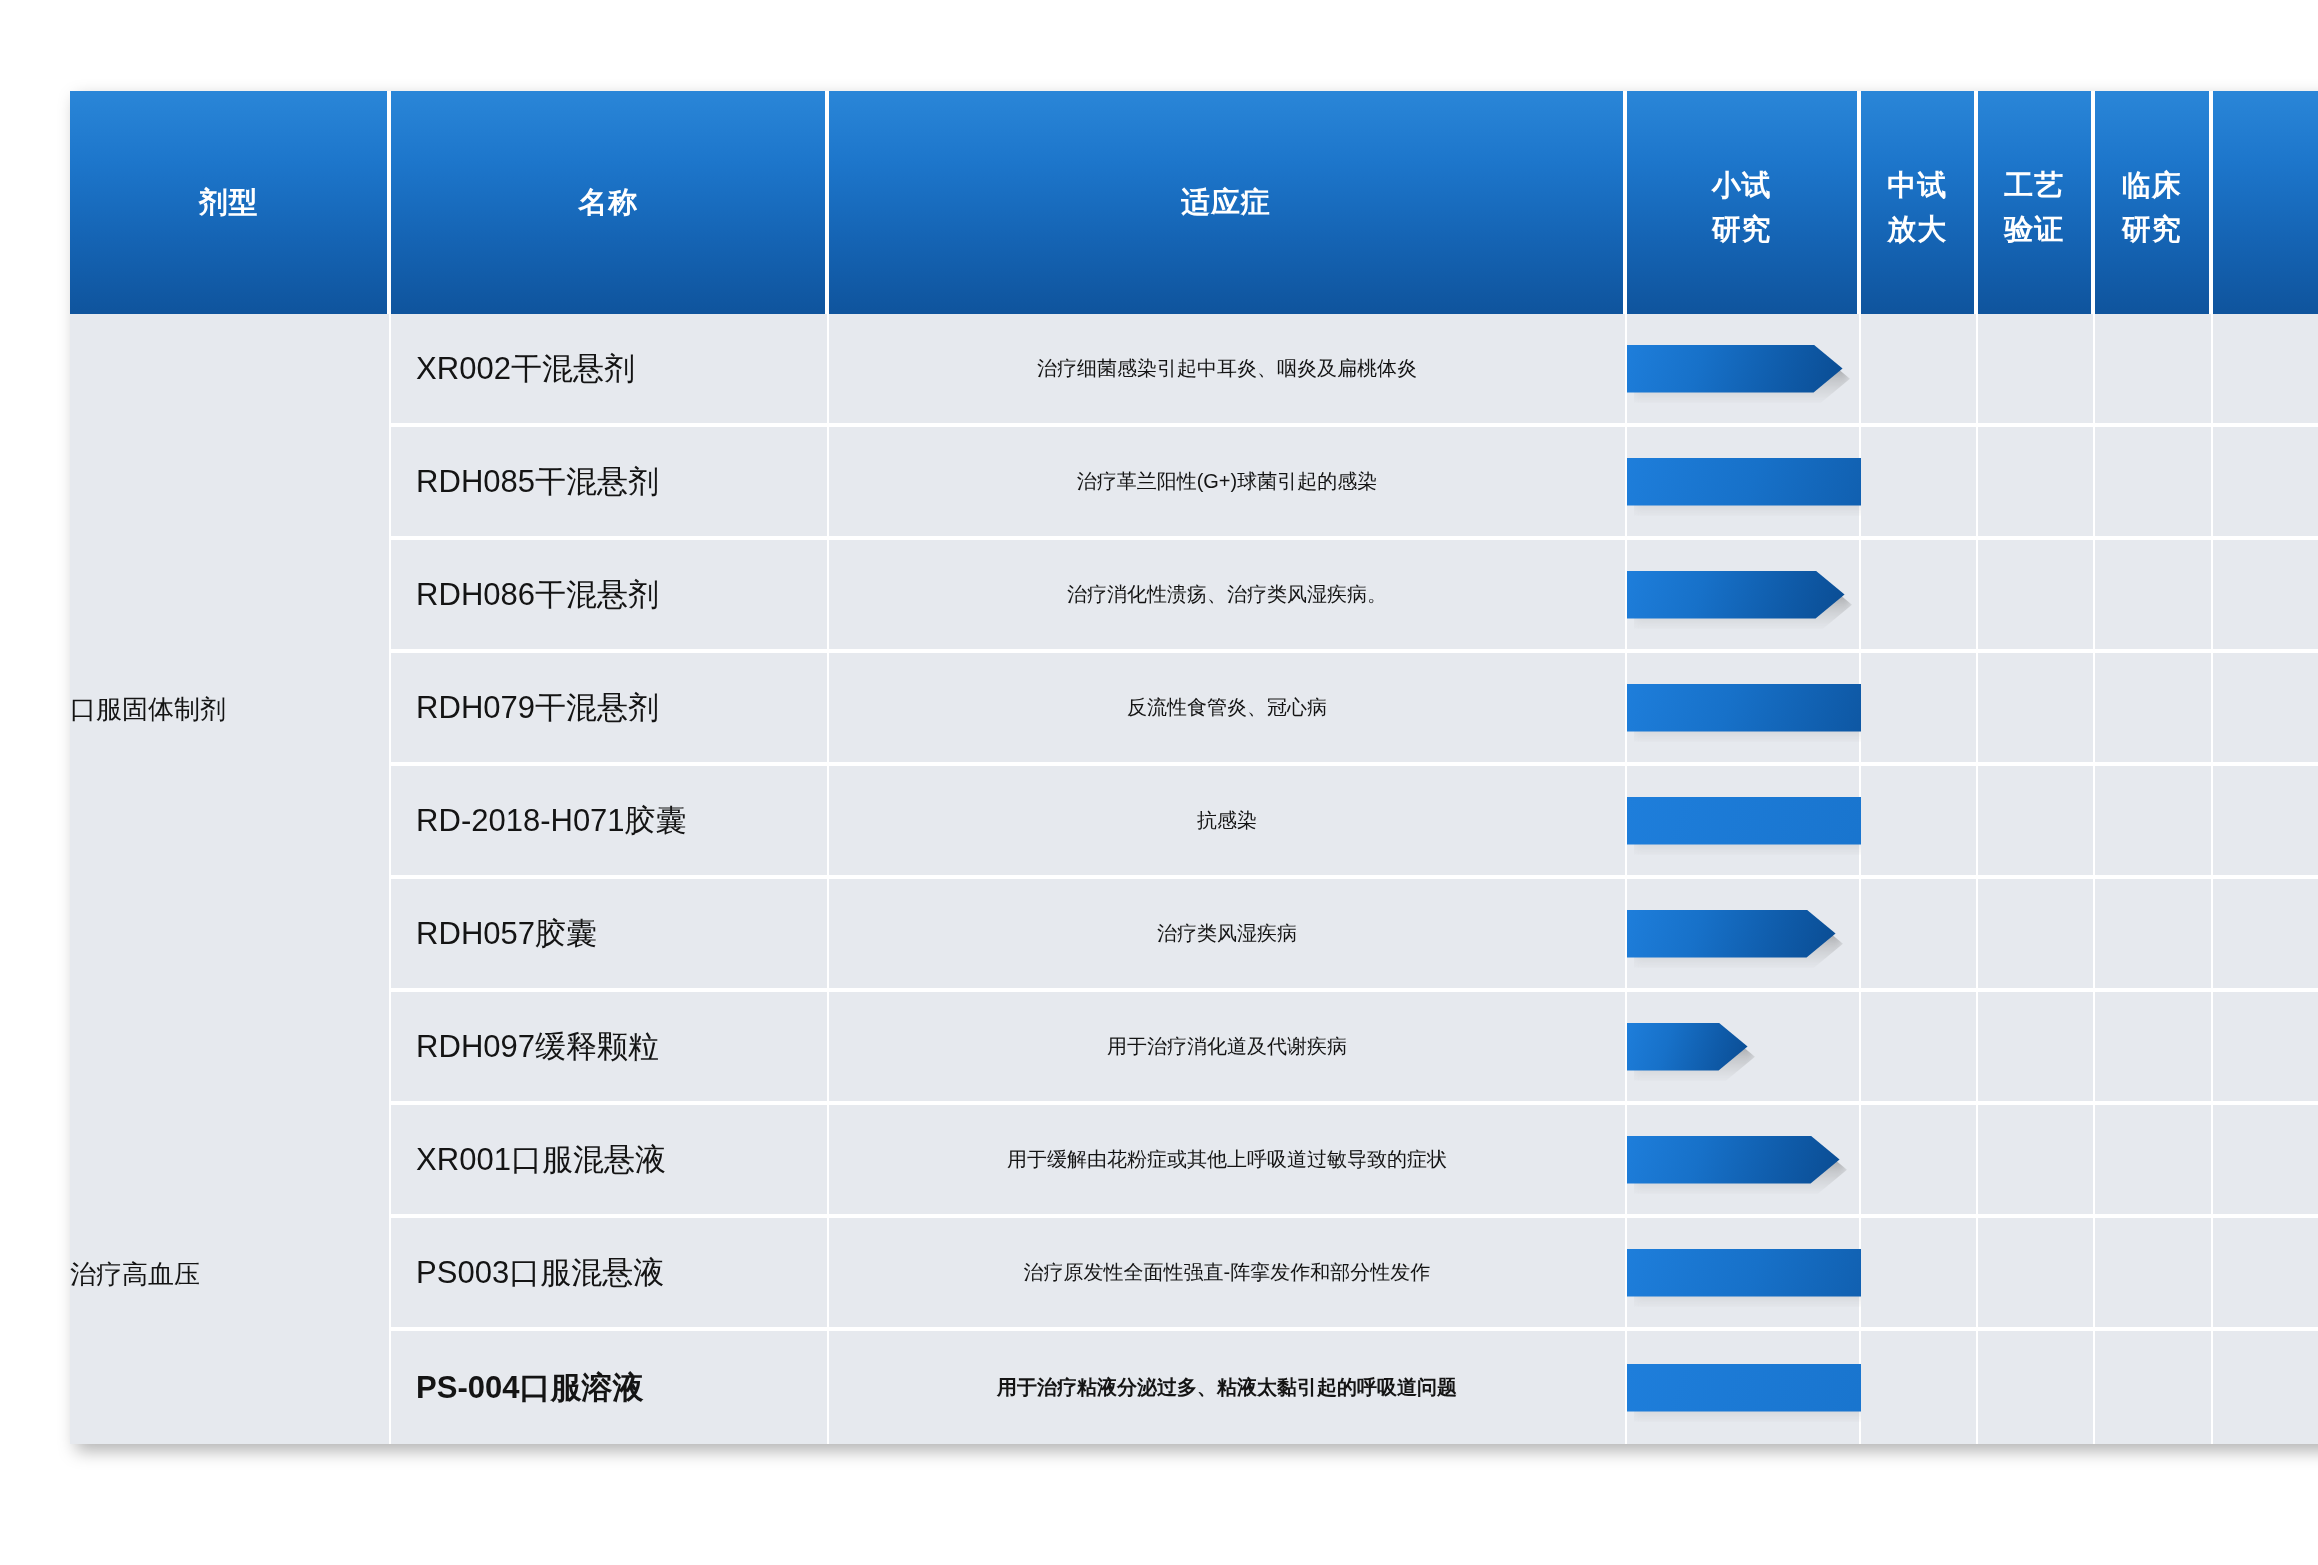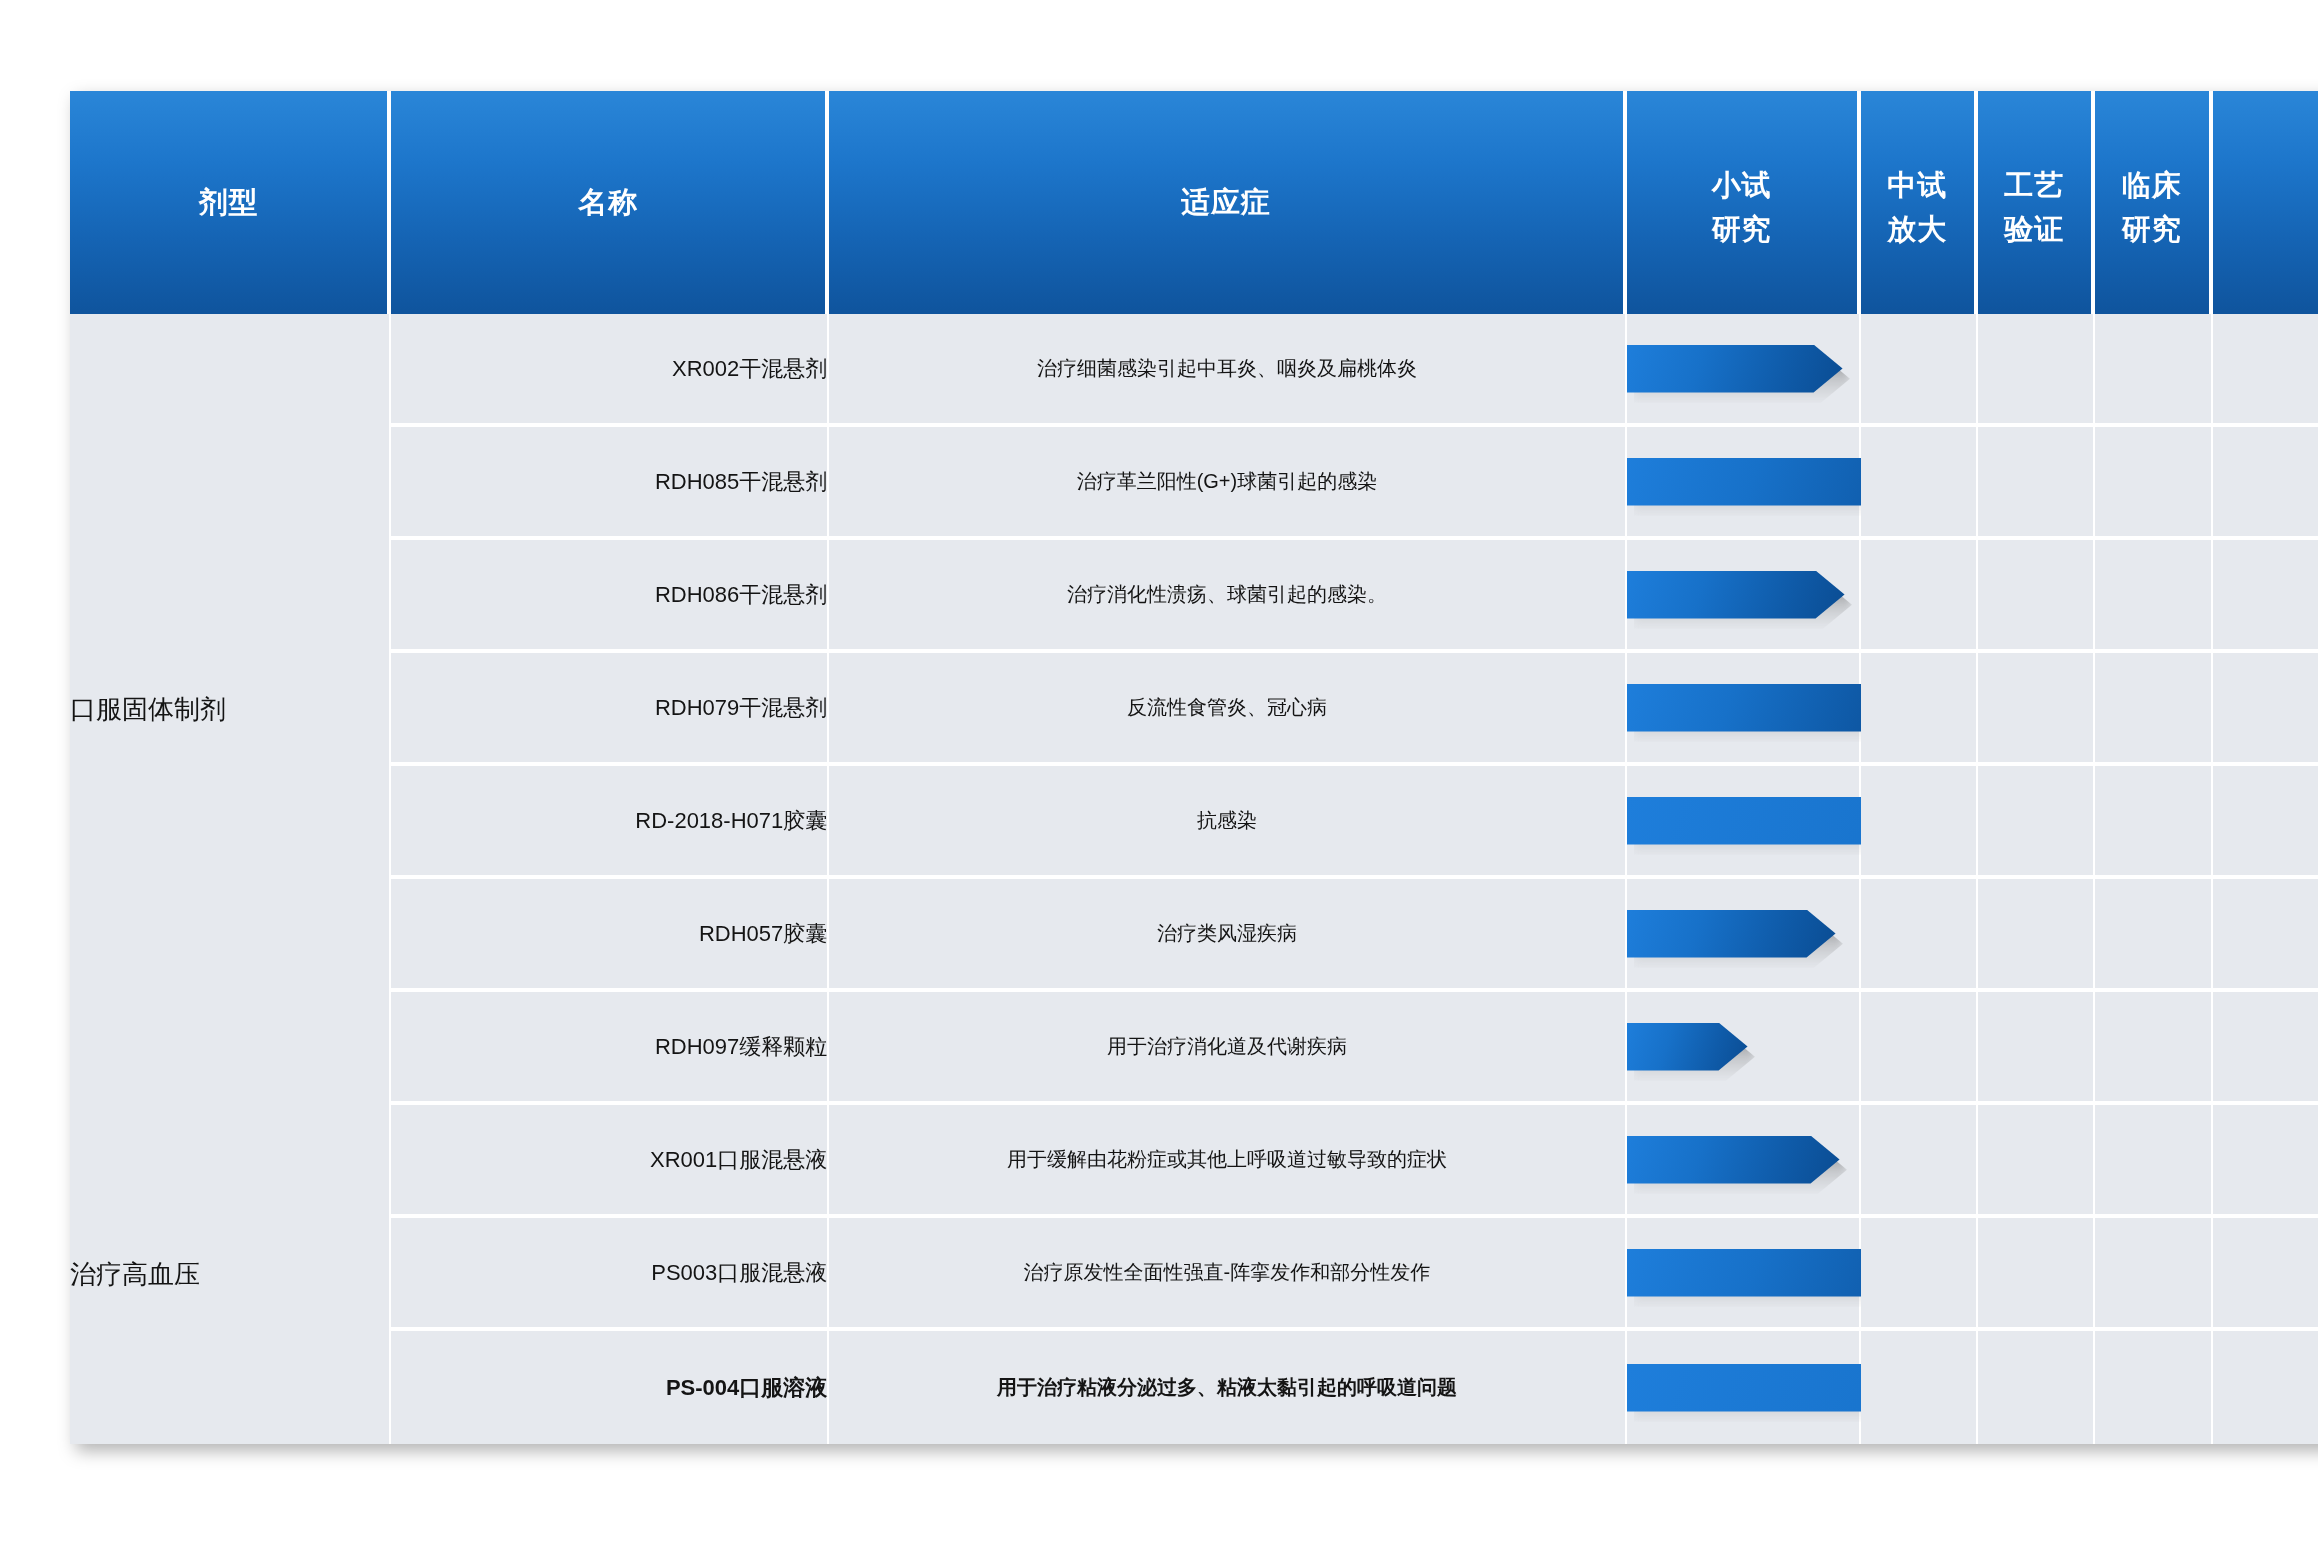--- a/index.html
+++ b/index.html
@@ -65,22 +65,23 @@
   tbody td.last-col { border-right: none; }
 
   td.group-cell {
     font-size: 26px;
     border-right: 2.3px solid #ffffff;
     border-bottom: none;
     color: #141414;
   }
 
   td.name-cell {
-    font-size: 22px;
-    text-align: right;
+    font-size: 31px;
+    text-align: left;
+    padding-left: 25px;
     white-space: nowrap;
   }
 
   td.indication-cell {
     font-size: 20px;
     text-align: center;
     padding: 0 14px;
     white-space: nowrap;
   }
 
@@ -198,21 +199,21 @@
                 </div>
               </div>
             </td>
             <td class="phase-cell"></td>
             <td class="phase-cell"></td>
             <td class="phase-cell"></td>
             <td class="phase-cell last-col"></td>
           </tr>
           <tr style="height: 113px;">
             <td class="name-cell">RDH086干混悬剂</td>
-            <td class="indication-cell">治疗消化性溃疡、球菌引起的感染。</td>
+            <td class="indication-cell">治疗消化性溃疡、治疗类风湿疾病。</td>
             <td class="phase-cell">
               <div class="track">
                 <div class="arrow-wrap" style="width: 218px;">
                   <div class="arrow-shadow"></div>
                   <div class="arrow"></div>
                 </div>
               </div>
             </td>
             <td class="phase-cell"></td>
             <td class="phase-cell"></td>

